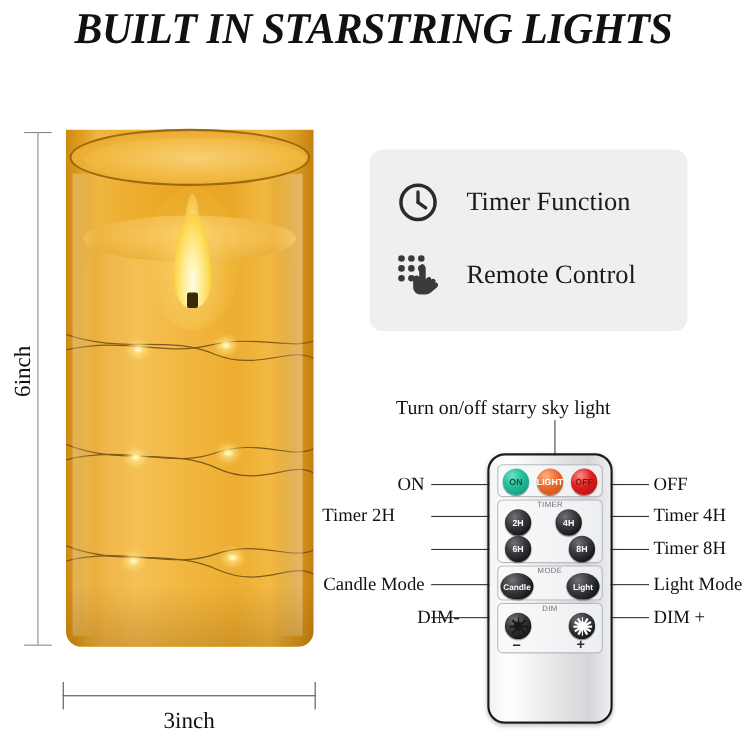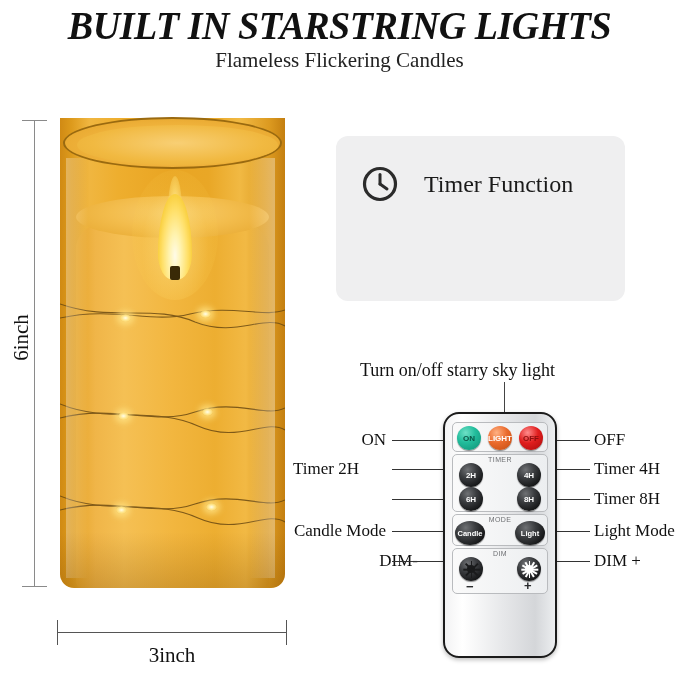--- a/index.html
+++ b/index.html
@@ -200,21 +200,20 @@
   }
   .callout.left{text-align:right;}
   .leader{position:absolute;height:1px;background:#333;}
 </style>
 </head>
 <body>
 
 <div class="stage">
 
   <div class="title">BUILT IN STARSTRING LIGHTS</div>
-  <div class="subtitle">Flameless Flickering Candles</div>
 
   <div class="candle-wrap">
     <div class="glass">
       <div class="wax"></div>
       <div class="wax-top"></div>
       <div class="flame-glow"></div>
       <div class="flame-tip"></div>
       <div class="flame"></div>
       <div class="wick"></div>
 
@@ -261,20 +260,41 @@
       <div class="icon-box">
         <svg width="40" height="40" viewBox="0 0 40 40">
           <circle cx="20" cy="20" r="15.5" fill="none" stroke="#2b2b2b" stroke-width="3.2"></circle>
           <line x1="20" y1="20" x2="20" y2="10.5" stroke="#2b2b2b" stroke-width="3" stroke-linecap="round"></line>
           <line x1="20" y1="20" x2="27" y2="25" stroke="#2b2b2b" stroke-width="3" stroke-linecap="round"></line>
         </svg>
       </div>
       <div class="feature-label">Timer Function</div>
     </div>
 
+    <div class="feature-row r2">
+      <div class="icon-box">
+        <svg width="42" height="42" viewBox="0 0 42 42">
+          <g fill="#3a3a3a">
+            <circle cx="6" cy="6" r="3"></circle>
+              <circle cx="15" cy="6" r="3"></circle>
+              <circle cx="24" cy="6" r="3"></circle>
+            <circle cx="6" cy="15" r="3"></circle>
+              <circle cx="15" cy="15" r="3"></circle>
+              <circle cx="24" cy="15" r="3"></circle>
+            <circle cx="6" cy="24" r="3"></circle>
+              <circle cx="15" cy="24" r="3"></circle>
+          </g>
+          <path d="M24 11 c2.4 0 4 1.7 4 4 l0 10 c1 -1.8 2.3 -2.6 3.6 -2.1 c1.1 .4 1.5 1.3 1.3 2.3
+                   c1.2 -1 2.6 -1.1 3.5 -.1 c.8 .9 .7 2 .1 2.9 c1.1 -.3 2.2 .2 2.6 1.2 c.5 1.2 -.1 2.3 -1 3.1
+                   l-5.4 4.6 c-1.4 1.2 -3.1 1.8 -4.9 1.8 l-4.6 0 c-3.6 0 -6.6 -2.9 -6.6 -6.6 l0 -7.6
+                   c0 -1.7 1.3 -3 3 -3 c1.1 0 2 .6 2.5 1.4 l0 -7.9 c0 -2.3 1.5 -4 3.9 -4 z" fill="#3a3a3a"></path>
+        </svg>
+      </div>
+      <div class="feature-label">Remote Control</div>
+    </div>
   </div>
 
   <div class="remote-caption">Turn on/off starry sky light</div>
   <div class="caption-line"></div>
 
   <div class="callout left" style="left:306px;top:430px;width:80px;">ON</div>
   <div class="leader" style="left:392px;top:440px;width:58px;"></div>
 
   <div class="callout left" style="left:266px;top:459px;width:120px;text-align:center;">Timer 2H</div>
   <div class="leader" style="left:392px;top:469px;width:58px;"></div>
@@ -306,21 +326,21 @@
 
     <div class="pad pad-top">
       <div class="btn rnd on" style="left:4px;top:3px;">ON</div>
       <div class="btn rnd light" style="left:35px;top:3px;">LIGHT</div>
       <div class="btn rnd off" style="left:66px;top:3px;">OFF</div>
     </div>
 
     <div class="pad pad-timer">
       <div class="grp-label" style="top:1px;">TIMER</div>
       <div class="btn rnd blk" style="left:6px;top:8px;">2H</div>
-      <div class="btn rnd blk" style="left:64px;top:8px;">4H</div>
+      <div class="btn rnd blk" style="left:52px;top:8px;">4H</div>
       <div class="btn rnd blk" style="left:6px;top:32px;">6H</div>
       <div class="btn rnd blk" style="left:64px;top:32px;">8H</div>
     </div>
 
     <div class="pad pad-mode">
       <div class="grp-label" style="top:1px;">MODE</div>
       <div class="btn wide blk" style="left:2px;top:6px;">Candle</div>
       <div class="btn wide blk" style="left:62px;top:6px;">Light</div>
     </div>
 

